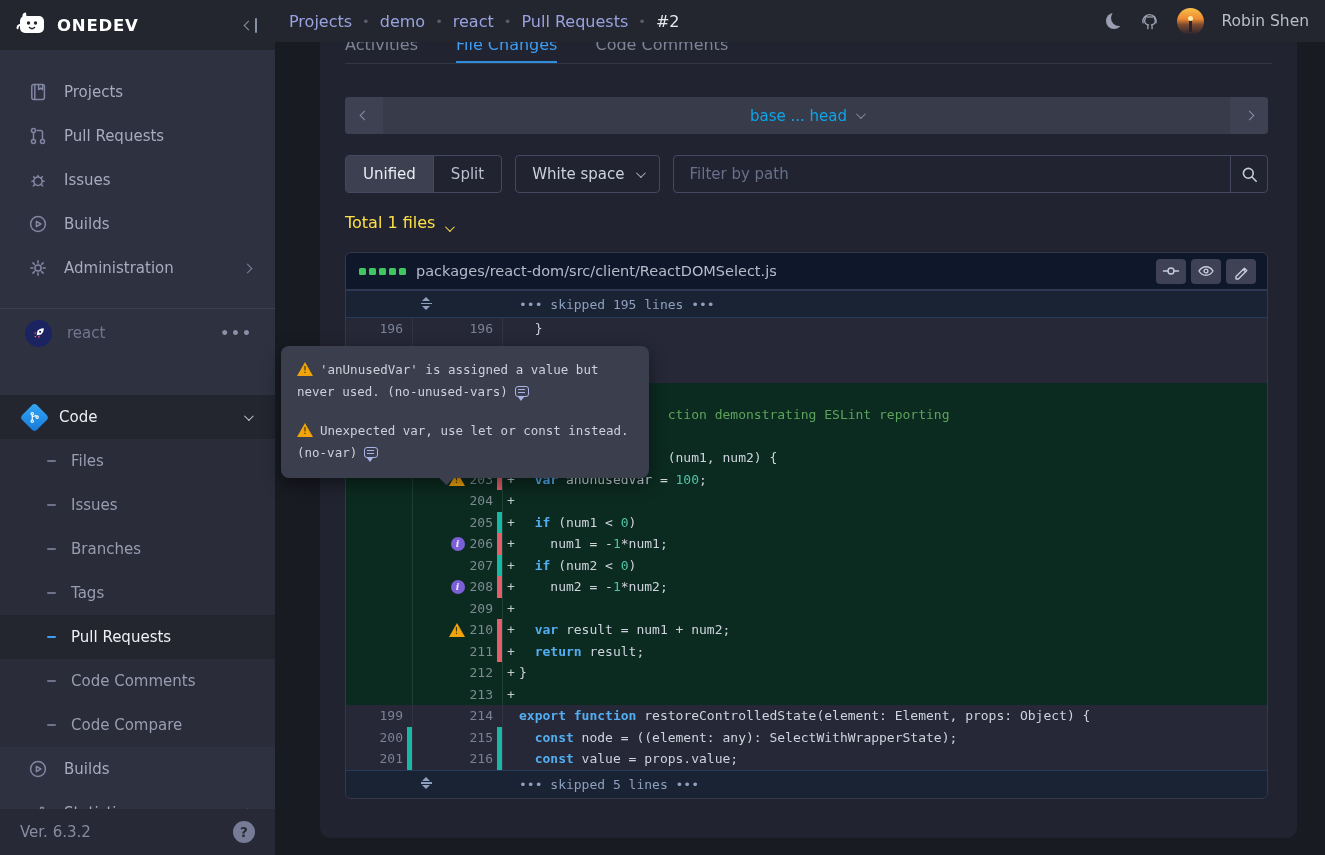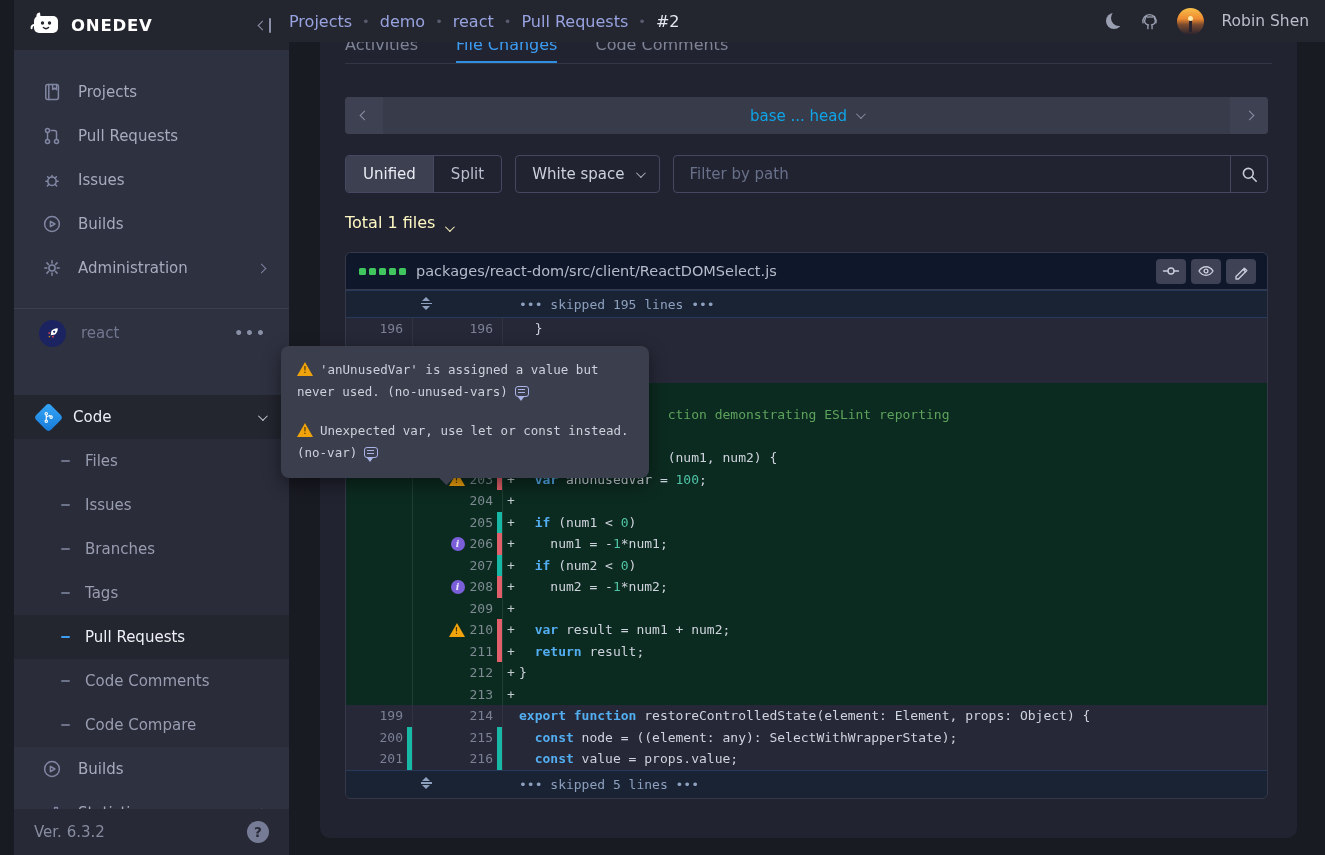--- a/index.html
+++ b/index.html
@@ -22,21 +22,21 @@
   .nav-right { margin-left:auto; display:flex; align-items:center; gap:18px; }
   .moon { width:16px; height:16px; border-radius:50%; box-shadow:inset 5px -3px 0 0 #9aa0b2; }
   .gh-icon svg { display:block; }
   .avatar { width:27px; height:27px; border-radius:50%;
             background:linear-gradient(180deg,#f7c04a 0%,#ef8a30 40%,#7a4a2e 62%,#262230 100%); position:relative; overflow:hidden; }
   .avatar::after { content:""; position:absolute; left:11px; top:8px; width:5px; height:5px; border-radius:50%; background:#ffe9a8; }
   .avatar::before { content:""; position:absolute; left:12px; top:12px; width:3px; height:12px; background:#2a2430; }
   .nav-user { color:#b9bec9; font-size:15.5px; }
 
   
-  .sidebar { position:absolute; left:14px; top:0; width:275px; height:855px; background:#2e3140; z-index:20; }
+  .sidebar { position:absolute; left:0; top:0; width:275px; height:855px; background:#2e3140; z-index:20; }
   .sb-head { height:50px; background:#24262f; display:flex; align-items:center; padding:0 18px 0 16px; }
   .logo-mark { width:32px; height:30px; position:relative; }
   .logo-mark svg { display:block; }
   .logo-name { margin-left:9px; color:#ffffff; font-weight:bold; font-size:16.5px; letter-spacing:.8px; }
   .collapse { margin-left:auto; display:flex; align-items:center; gap:3px; color:#8a90a6; cursor:pointer; }
   .collapse .bar { display:inline-block; width:2.5px; height:15px; background:#8a90a6; border-radius:1px; }
   .sb-nav { padding-top:20px; }
   .s-item { height:44px; display:flex; align-items:center; gap:16px; padding:0 24px 0 27px; color:#a6abbe; font-size:15px; cursor:pointer; }
   .s-item .s-icon { width:21px; height:21px; display:flex; align-items:center; justify-content:center; }
   .s-item svg { stroke:#8187a3; fill:none; stroke-width:1.5; stroke-linecap:round; stroke-linejoin:round; }
@@ -79,21 +79,21 @@
   .seg-btn.sel { background:#3d4051; color:#e9ecf2; }
   .seg-btn + .seg-btn { border-left:1px solid #454860; }
   .ws-btn { border:1px solid #454860; border-radius:4px; padding:0 16px; display:flex; align-items:center; gap:11px; color:#ccd1de; font-size:15px; cursor:pointer; }
   .ws-btn .chev { color:#aab0c0; }
   .filter { flex:1; border:1px solid #454860; border-radius:4px; display:flex; overflow:hidden; }
   .filter input { flex:1; background:transparent; border:0; outline:none; color:#dfe3ec; padding:0 16px; font-size:15px; font-family:"DejaVu Sans",sans-serif; }
   .filter input::placeholder { color:#68708a; }
   .search-btn { width:37px; display:flex; align-items:center; justify-content:center; border-left:1px solid #454860; cursor:pointer; }
   .search-btn svg { stroke:#c6cbd8; fill:none; stroke-width:1.6; stroke-linecap:round; }
 
-  .total-row { position:absolute; top:213px; left:25px; display:flex; align-items:flex-end; gap:10px; color:#fef9c3; font-size:16px; cursor:pointer; }
+  .total-row { position:absolute; top:213px; left:25px; display:flex; align-items:flex-end; gap:10px; color:#fde047; font-size:16px; cursor:pointer; }
 
   
   .panel { position:absolute; top:252px; left:25px; width:923px; height:547px; border:1px solid #353849; border-radius:6px; background:#262837; overflow:hidden; }
   .p-head { height:37px; background:#0f172a; border-bottom:1px solid #353849; display:flex; align-items:center; padding:0 11px 0 13px; }
   .blocks { display:flex; gap:3px; margin-right:10px; }
   .blk { width:7px; height:7px; border-radius:1.5px; background:#41c55e; }
   .p-path { color:#b5bbc9; font-size:14.5px; }
   .p-actions { margin-left:auto; display:flex; gap:5px; }
   .p-btn { width:30px; height:25px; background:#3e4254; border-radius:4px; display:flex; align-items:center; justify-content:center; cursor:pointer; }
   .p-btn svg { stroke:#c7ccda; fill:none; stroke-width:1.4; stroke-linecap:round; stroke-linejoin:round; }

